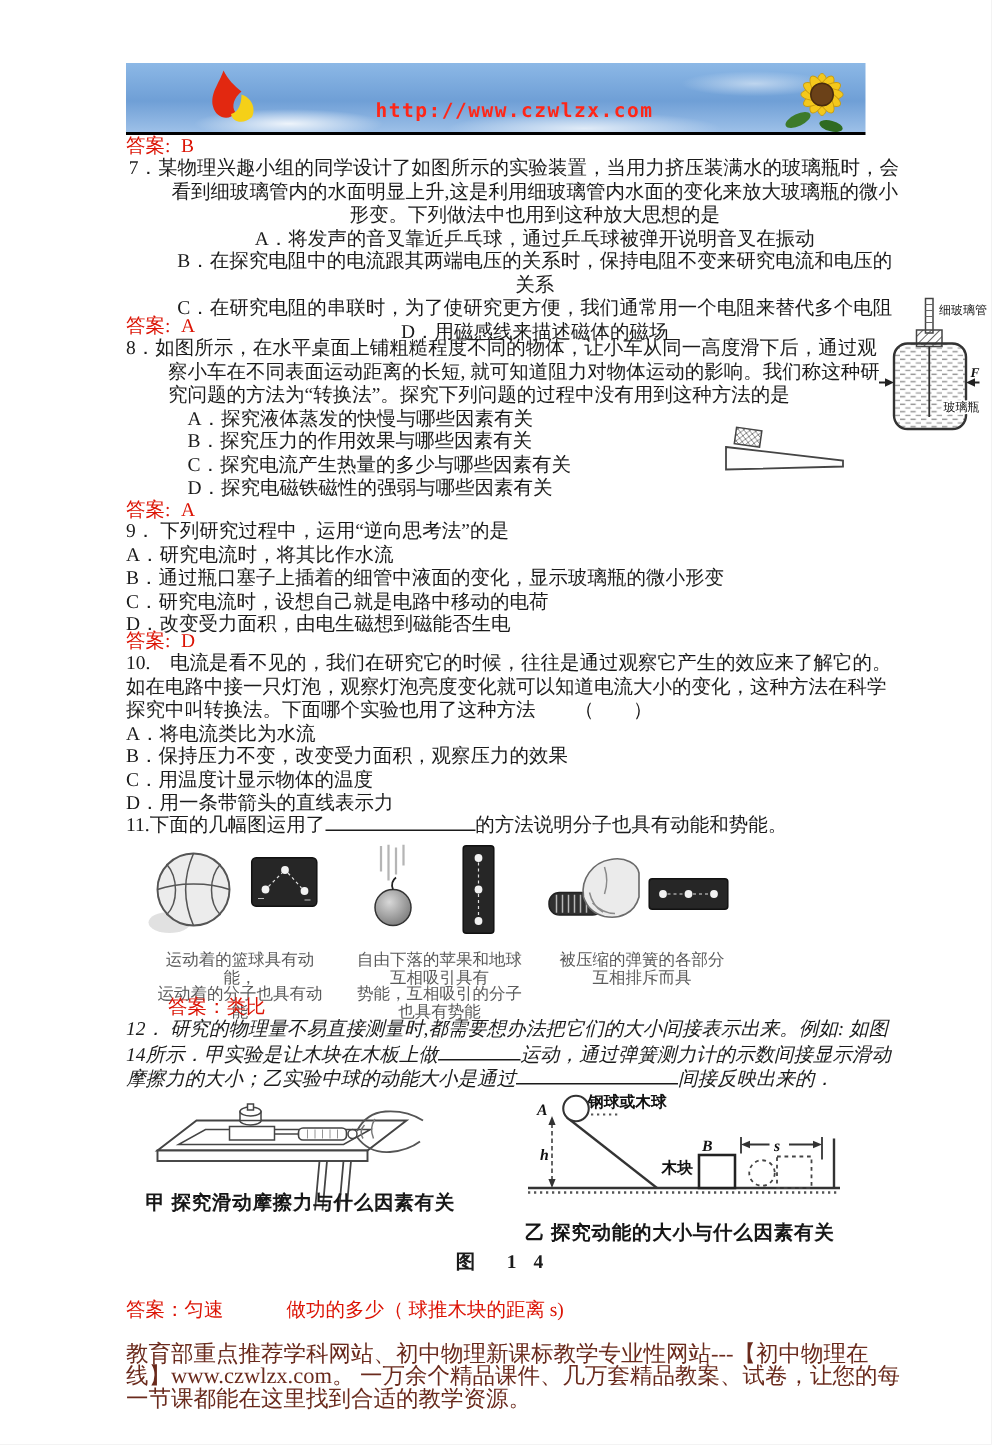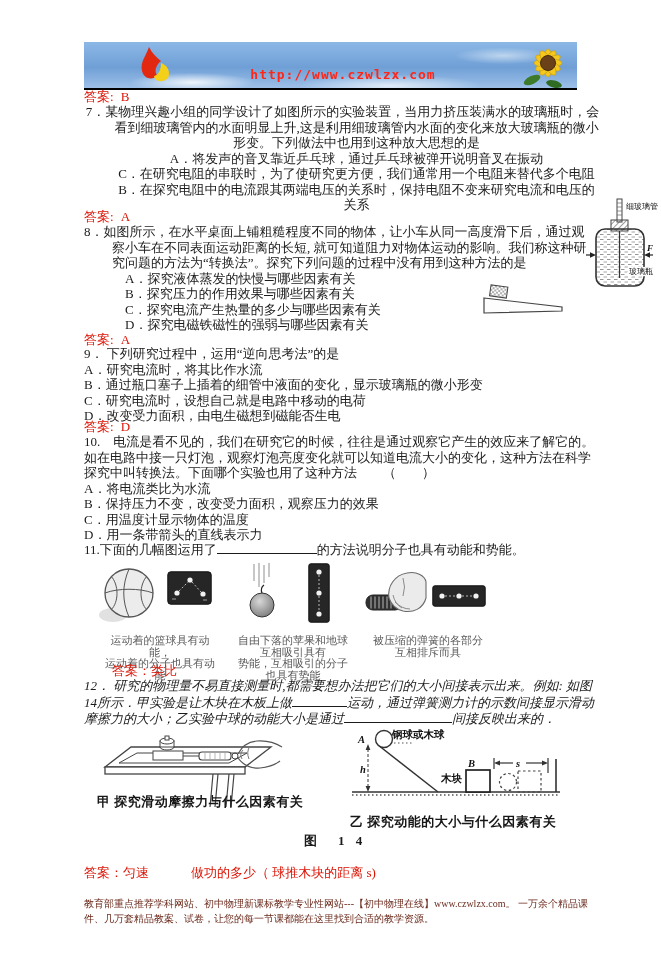--- a/index.html
+++ b/index.html
@@ -30,21 +30,21 @@
   .logo{position:absolute;left:50px;top:4px;}
   .sunflower{position:absolute;right:6px;top:1px;}
   
   .figrow{width:480px;height:100px;}
   .figrow .item{position:absolute;}
   .cap{position:absolute;top:72px;font-size:11px;line-height:11.5px;color:#5a5a5a;text-align:center;}
   
   .fig14{width:480px;height:128px;}
   .fig14 .fcap{position:absolute;font-size:13px;font-weight:bold;color:#171717;letter-spacing:.5px;}
   .fignum{position:absolute;left:0;top:103px;width:480px;text-align:center;font-size:13px;font-weight:bold;letter-spacing:4px;}
-  .footer{font-size:10px;line-height:15px;color:#6a2a1c;width:522px;}
+  .footer{font-size:15px;line-height:15px;color:#6a2a1c;width:522px;}
   svg text{font-family:"Liberation Serif","DejaVu Serif",serif;}
 </style>
 </head>
 <body>
 
 <div class="page">
 
   <div class="banner">
     <svg class="logo" width="42" height="38" viewBox="0 0 42 38">
       <path d="M15,1 C12,10 6,16 8,25 C10,33 19,35 23,29 C20,25 22,19 27,15 C22,11 18,7 15,1 Z" fill="#e22810"></path>
@@ -67,22 +67,23 @@
   </div>
 
   <div class="block ans" style="left:84px;top:90px;">
     <span>答案:</span><span class="v">B</span>
   </div>
 
   <div class="block qtext" style="left:84px;top:104px;text-align:center;">
     <p class="hang">7．某物理兴趣小组的同学设计了如图所示的实验装置，当用力挤压装满水的玻璃瓶时，会看到细玻璃管内的水面明显上升,这是利用细玻璃管内水面的变化来放大玻璃瓶的微小形变。下列做法中也用到这种放大思想的是</p>
     <div class="opts ind28">
       <div>A．将发声的音叉靠近乒乓球，通过乒乓球被弹开说明音叉在振动</div>
+      <div>B．在探究电阻中的电流跟其两端电压的关系时，保持电阻不变来研究电流和电压的关系</div>
       <div>C．在研究电阻的串联时，为了使研究更方便，我们通常用一个电阻来替代多个电阻</div>
-      <div>B．在探究电阻中的电流跟其两端电压的关系时，保持电阻不变来研究电流和电压的关系</div>
+      <div>D．用磁感线来描述磁体的磁场</div>
     </div>
   </div>
 
   <div class="block ans" style="left:84px;top:210px;">
     <span>答案:</span><span class="v">A</span>
   </div>
 
   <div class="block qtext" style="left:84px;top:224px;width:510px;">
     <p class="hang">8．如图所示，在水平桌面上铺粗糙程度不同的物体，让小车从同一高度滑下后，通过观察小车在不同表面运动距离的长短, 就可知道阻力对物体运动的影响。我们称这种研究问题的方法为“转换法”。探究下列问题的过程中没有用到这种方法的是</p>
     <div class="opts ind41">

